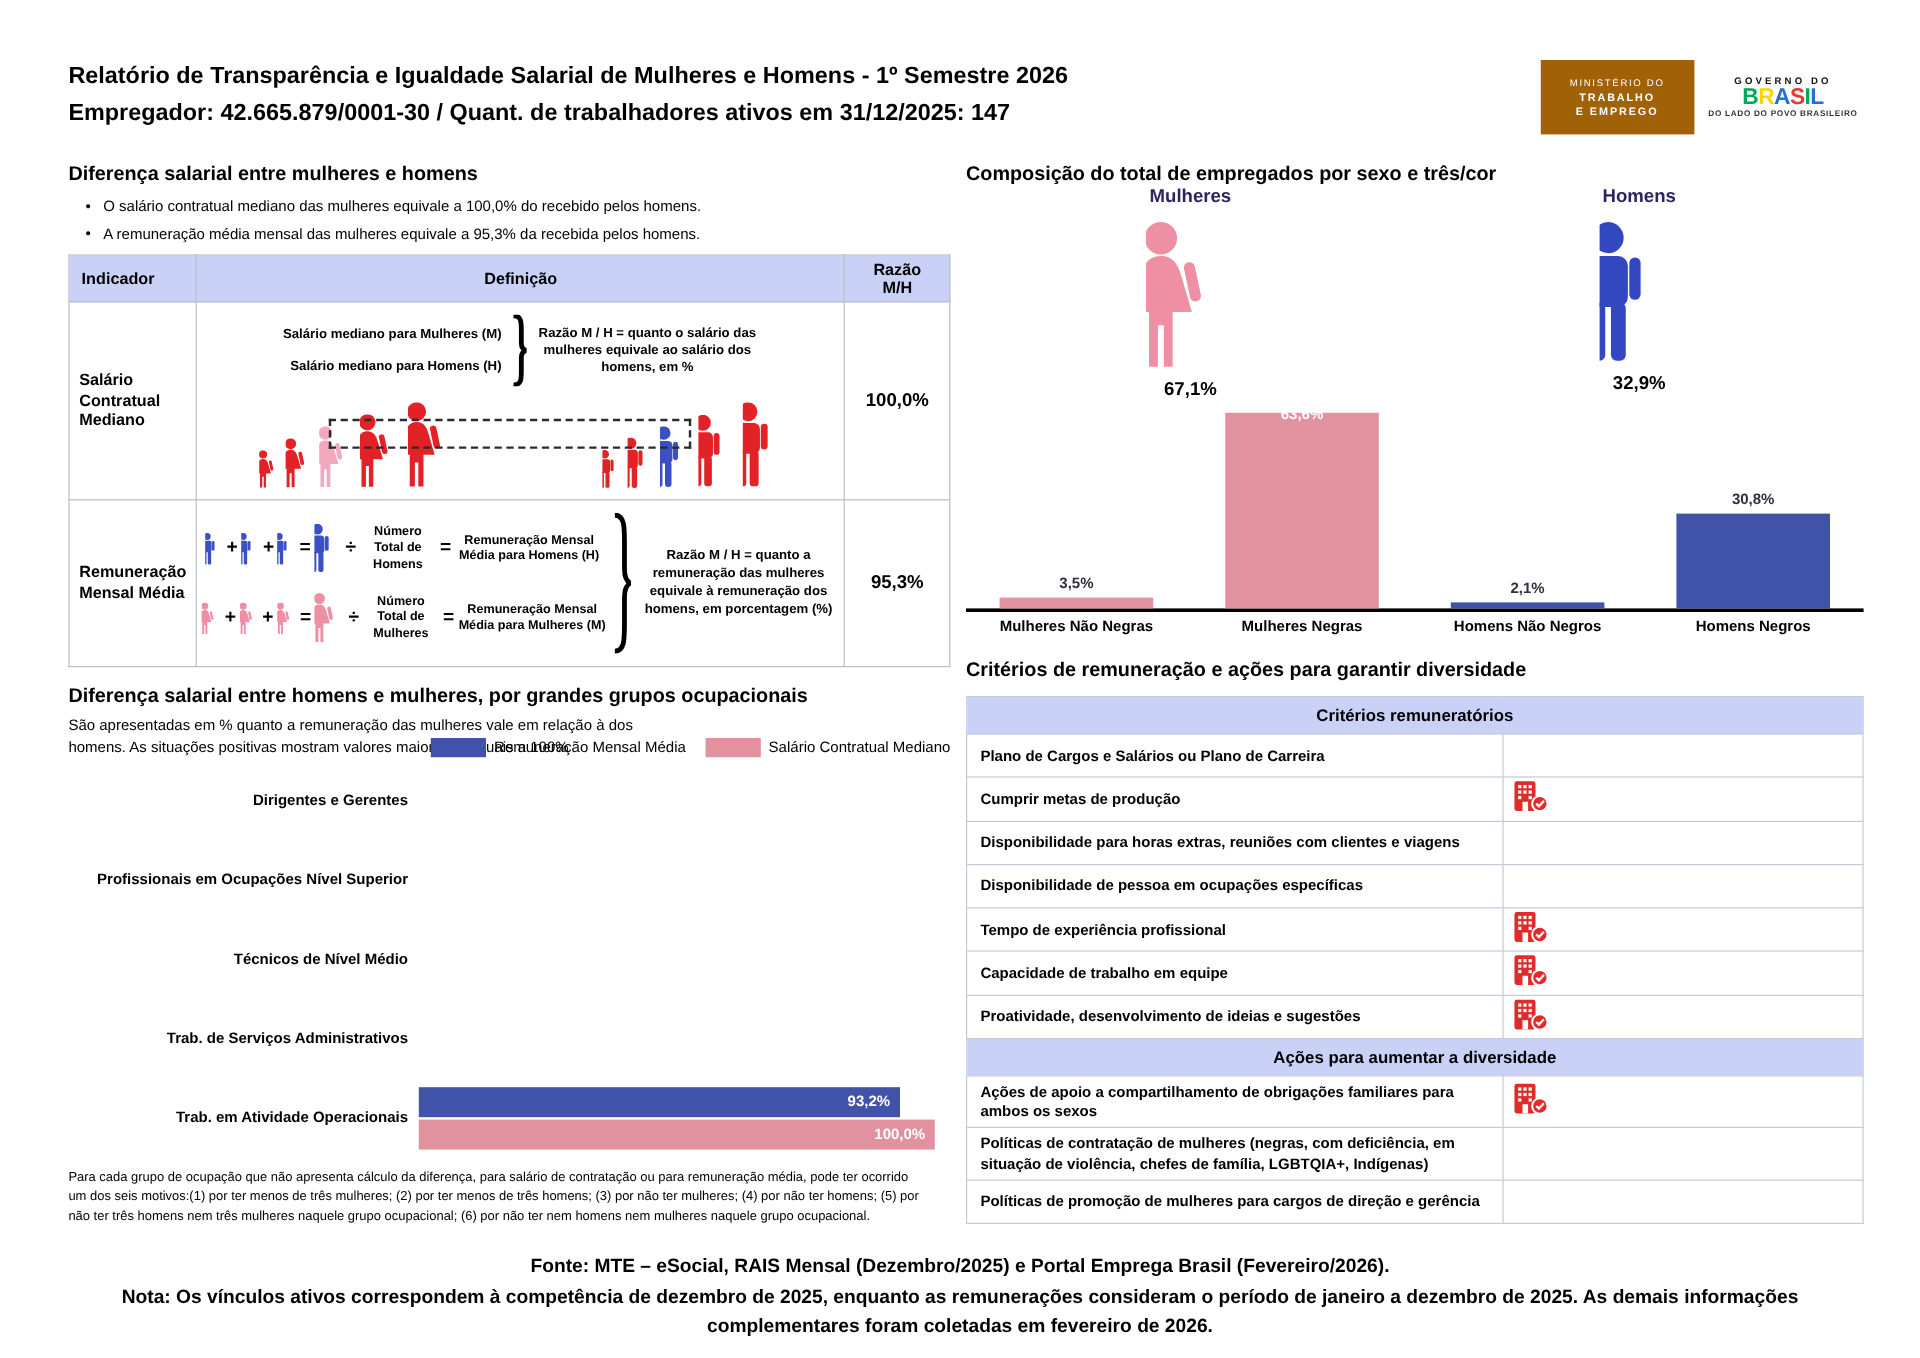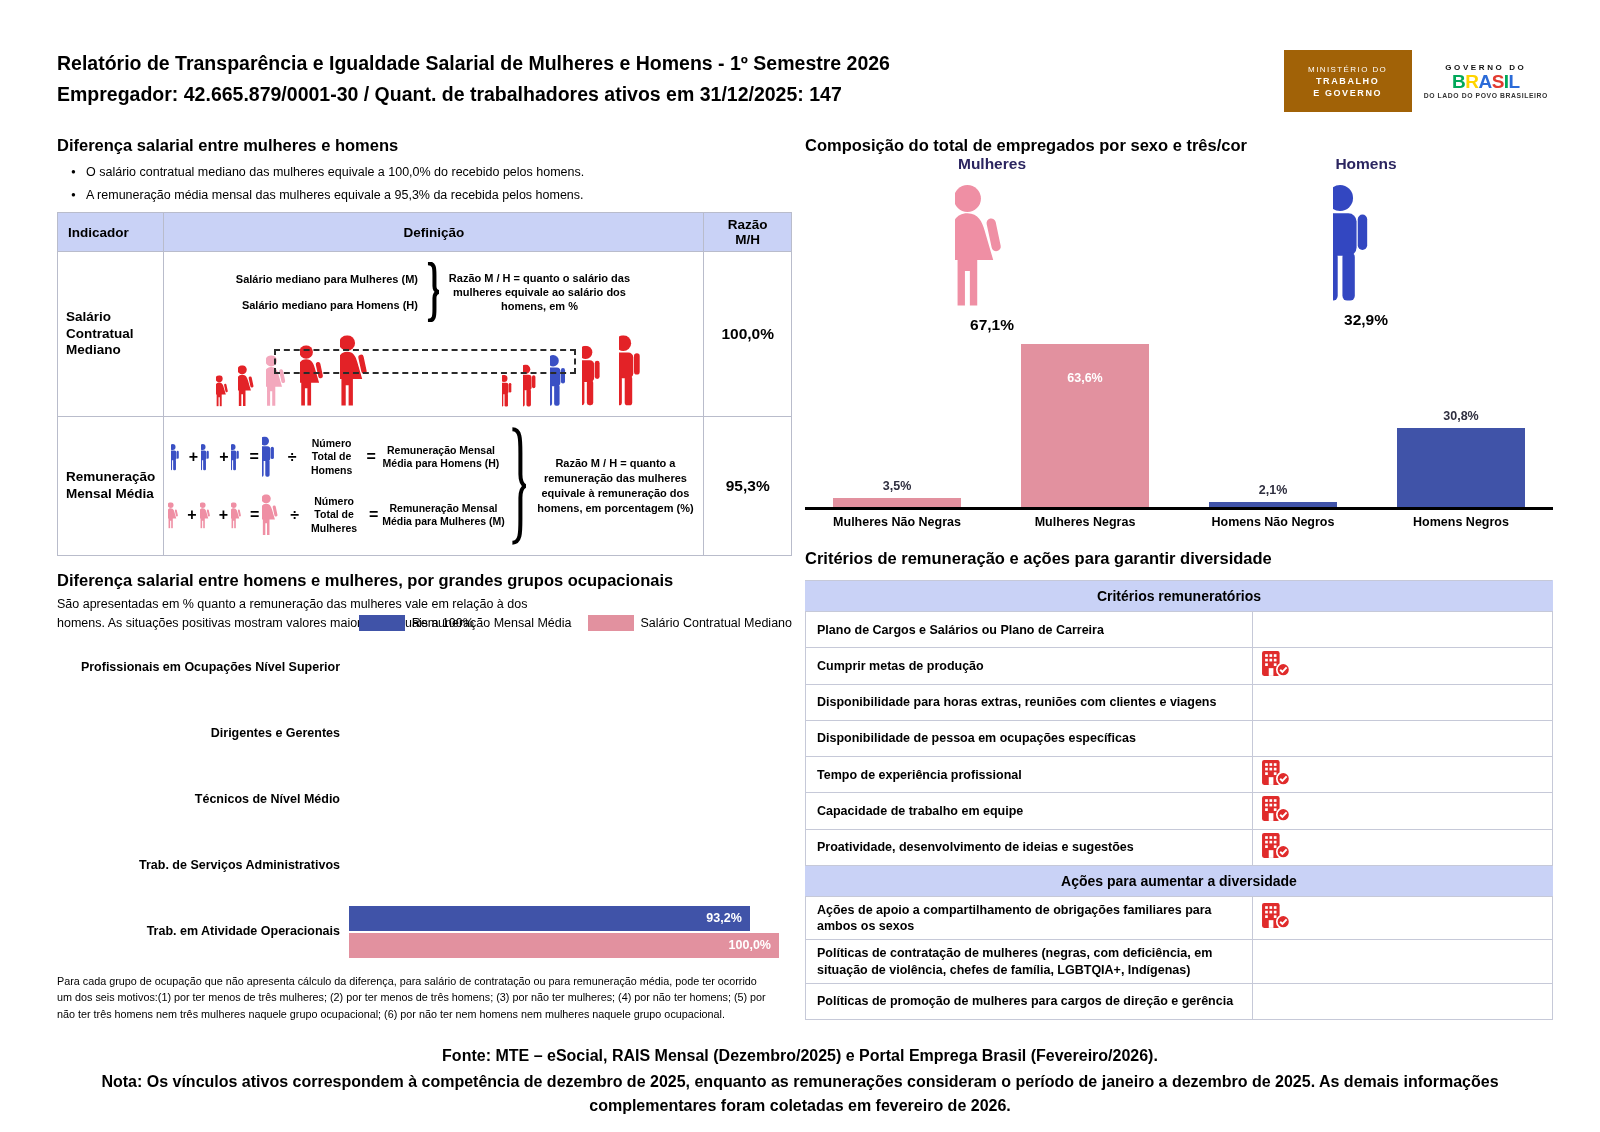--- a/index.html
+++ b/index.html
@@ -144,21 +144,21 @@
 
 <div class="header">
   <div class="titles">
     <div>Relatório de Transparência e Igualdade Salarial de Mulheres e Homens - 1º Semestre 2026</div>
     <div>Empregador: 42.665.879/0001-30 / Quant. de trabalhadores ativos em 31/12/2025: 147</div>
   </div>
   <div class="logos">
     <div class="mte-box" style="background: #a16207;">
       <div class="l1">MINISTÉRIO DO</div>
       <div class="l2">TRABALHO</div>
-      <div class="l2">E GOVERNO</div>
+      <div class="l2">E EMPREGO</div>
     </div>
     <div class="gov">
       <div class="top">GOVERNO DO</div>
       <div class="brand"><span style="color: rgb(0, 168, 89);">B</span><span style="color: rgb(255, 212, 0);">R</span><span style="color: rgb(43, 107, 216);">A</span><span style="color: rgb(226, 59, 48);">S</span><span style="color: rgb(0, 168, 89);">I</span><span style="color: rgb(43, 107, 216);">L</span></div>
       <div class="bottom">DO LADO DO POVO BRASILEIRO</div>
     </div>
   </div>
 </div>
 
 <div class="left-col">
@@ -302,25 +302,25 @@
       </span>
       <span class="legend-item">
         <span class="sw" style="background: rgb(226, 145, 159);"></span>
         <span>Salário Contratual Mediano</span>
       </span>
     </div>
   </div>
 
   <div class="occ-chart">
     <div class="occ-row">
+      <div class="occ-label">Dirigentes e Gerentes</div>
+      <div class="occ-zone"></div>
+    </div>
+    <div class="occ-row">
       <div class="occ-label">Profissionais em Ocupações Nível Superior</div>
-      <div class="occ-zone"></div>
-    </div>
-    <div class="occ-row">
-      <div class="occ-label">Dirigentes e Gerentes</div>
       <div class="occ-zone"></div>
     </div>
     <div class="occ-row">
       <div class="occ-label">Técnicos de Nível Médio</div>
       <div class="occ-zone"></div>
     </div>
     <div class="occ-row">
       <div class="occ-label">Trab. de Serviços Administrativos</div>
       <div class="occ-zone"></div>
     </div>
@@ -360,21 +360,21 @@
       <div class="pct">32,9%</div>
     </div>
   </div>
 
   <div class="comp-chart">
     <div class="comp-stack">
       <div class="comp-val" style="bottom: 13.96px;">3,5%</div>
       <div class="comp-bar" style="height: 8.96px; background: rgb(226, 145, 159);"></div>
     </div>
     <div class="comp-stack">
-      <div class="comp-val inside" style="bottom: 122px; margin-top: 20px;">63,6%</div>
+      <div class="comp-val inside" style="bottom: 155px; margin-top: 20px;">63,6%</div>
       <div class="comp-bar" style="height: 162.816px; background: rgb(226, 145, 159);"></div>
     </div>
     <div class="comp-stack">
       <div class="comp-val" style="bottom: 10.376px;">2,1%</div>
       <div class="comp-bar" style="height: 5.376px; background: rgb(64, 83, 168);"></div>
     </div>
     <div class="comp-stack">
       <div class="comp-val" style="bottom: 83.848px;">30,8%</div>
       <div class="comp-bar" style="height: 78.848px; background: rgb(64, 83, 168);"></div>
     </div>

